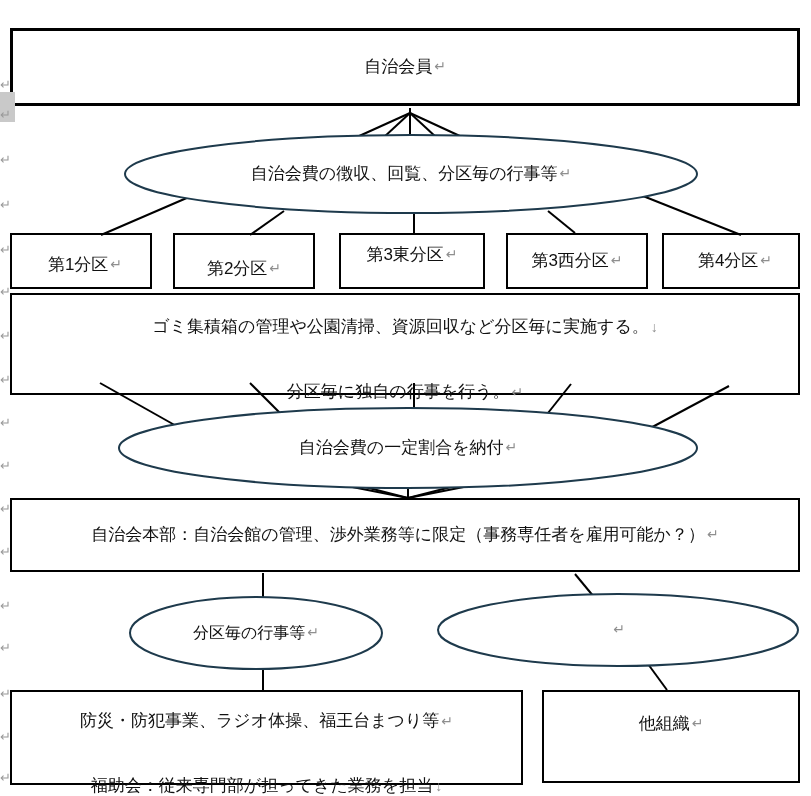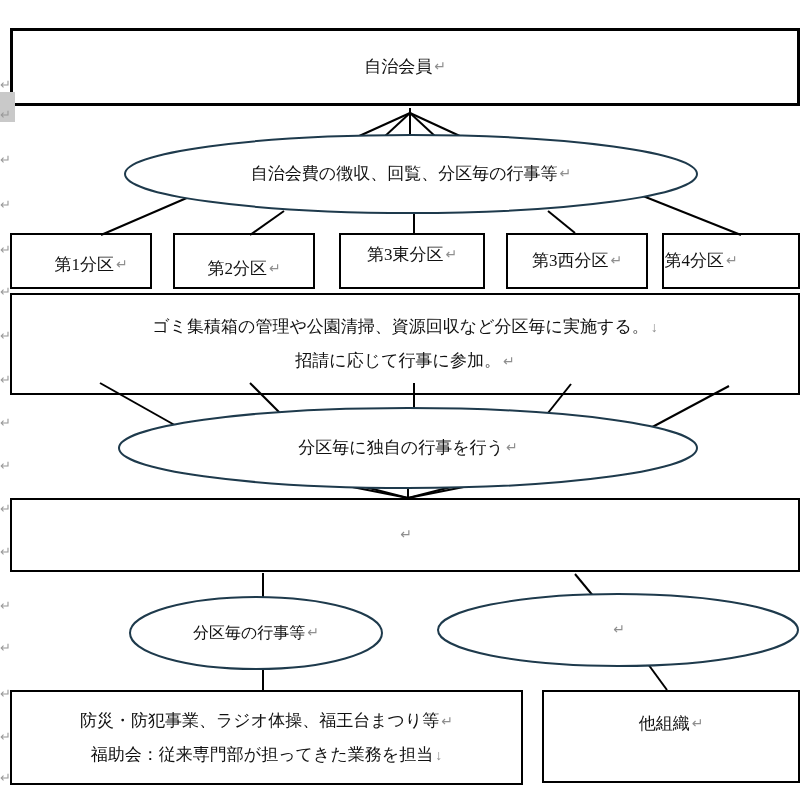--- a/index.html
+++ b/index.html
@@ -1,20 +1,20 @@
 <!DOCTYPE html>
 <html><head>
 <meta charset="utf-8">
 <style>
   html,body{margin:0;padding:0;background:#ffffff;}
   #page{
     position:relative;
     width:811px;height:796px;
     background:#ffffff;
-    font-family:Liberation Serif, serif;
+    font-family:Liberation Sans, sans-serif;
     color:#111111;
     overflow:hidden;
   }
   #wires{position:absolute;left:0;top:0;z-index:1;}
   .box{
     position:absolute;
     border:2px solid #000000;
     background:transparent;
     box-sizing:border-box;
     z-index:2;
@@ -30,21 +30,21 @@
     z-index:3;
     white-space:nowrap;
   }
   .label .mark{
     color:#8f8f8f;
     font-size:14px;
     margin-left:2px;
     white-space:nowrap;
   }
   .twolines{flex-direction:column;}
-  .twolines .tline{display:block;line-height:33px;white-space:nowrap;}
+  .twolines .tline{display:block;line-height:33px;white-space:nowrap;margin-top:31px;}
   .margin-mark{
     position:absolute;
     left:0px;
     width:16px;height:18px;
     line-height:18px;
     font-size:13px;
     color:#9a9a9a;
     text-align:left;
     z-index:4;
   }
@@ -120,52 +120,53 @@
   <div class="label" style="left:10px;top:28px;width:790px;height:78px">
     <span>自治会員</span>
       <span class="mark">↵</span>
   </div>
 
   <div class="label" style="left:125px;top:135px;width:572px;height:78px">
     <span>自治会費の徴収、回覧、分区毎の行事等</span>
       <span class="mark">↵</span>
   </div>
 
-  <div class="label" style="left:20px;top:233px;width:142px;height:64px">
+  <div class="label" style="left:14px;top:233px;width:142px;height:64px">
     <span>第1分区</span>
       <span class="mark">↵</span>
   </div>
   <div class="label" style="left:173px;top:233px;width:142px;height:72px">
     <span>第2分区</span>
       <span class="mark">↵</span>
   </div>
   <div class="label" style="left:339px;top:233px;width:146px;height:44px">
     <span>第3東分区</span>
       <span class="mark">↵</span>
   </div>
   <div class="label" style="left:506px;top:233px;width:142px;height:56px">
     <span>第3西分区</span>
       <span class="mark">↵</span>
   </div>
-  <div class="label" style="left:632px;top:233px;width:138px;height:56px">
+  <div class="label" style="left:666px;top:233px;width:138px;height:56px">
     <span>第4分区</span>
       <span class="mark">↵</span>
   </div>
 
   <div class="label twolines" style="left:10px;top:293px;width:790px;height:102px">
     <span class="tline"><span>ゴミ集積箱の管理や公園清掃、資源回収など分区毎に実施する。</span><span class="mark">↓</span></span>
-    <span class="tline"><span>招請に応じて行事に参加。</span><span class="mark">↵</span></span>
+    <span class="tline"><span>分区毎に独自の行事を行う。</span><span class="mark">↵</span></span>
   </div>
 
   <div class="label" style="left:119px;top:408px;width:578px;height:80px">
-    <span>分区毎に独自の行事を行う</span>
+    <span>自治会費の一定割合を納付</span>
       <span class="mark">↵</span>
   </div>
 
   <div class="label" style="left:10px;top:498px;width:790px;height:74px">
+    <span>自治会本部：自治会館の管理、渉外業務等に限定（事務専任者を雇用可能か？）</span>
       <span class="mark">↵</span>
   </div>
 
   <div class="label" style="left:130px;top:597px;width:252px;height:72px;font-size:16px">
     <span>分区毎の行事等</span>
       <span class="mark">↵</span>
   </div>
 
   <div class="label" style="left:438px;top:594px;width:360px;height:72px;font-size:16px">
       <span class="mark">↵</span>

